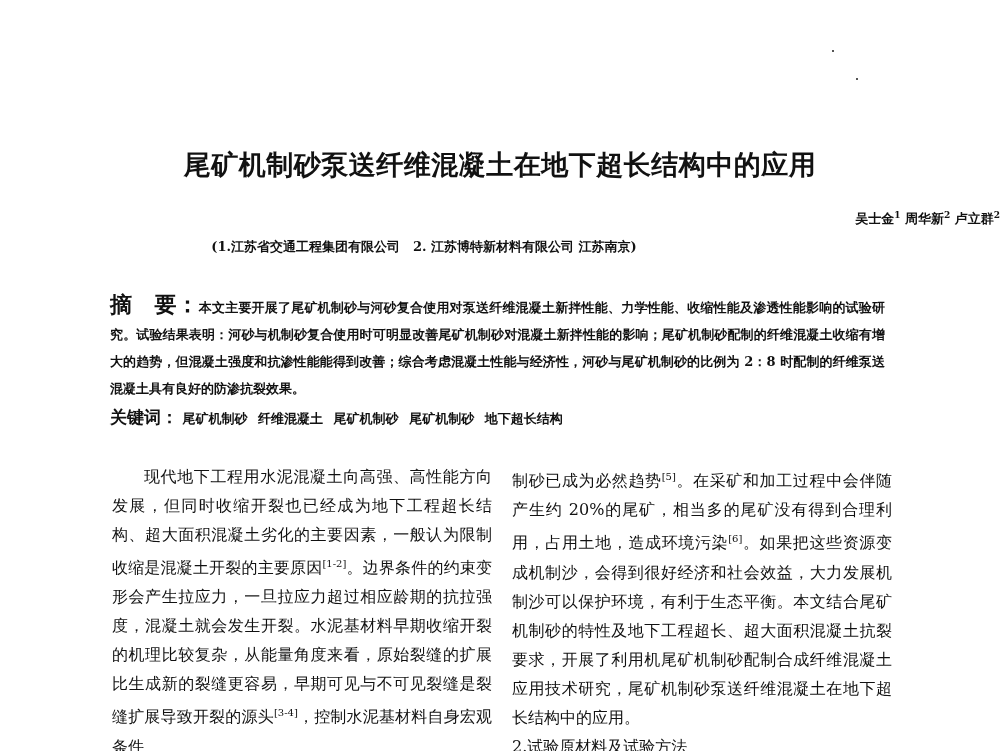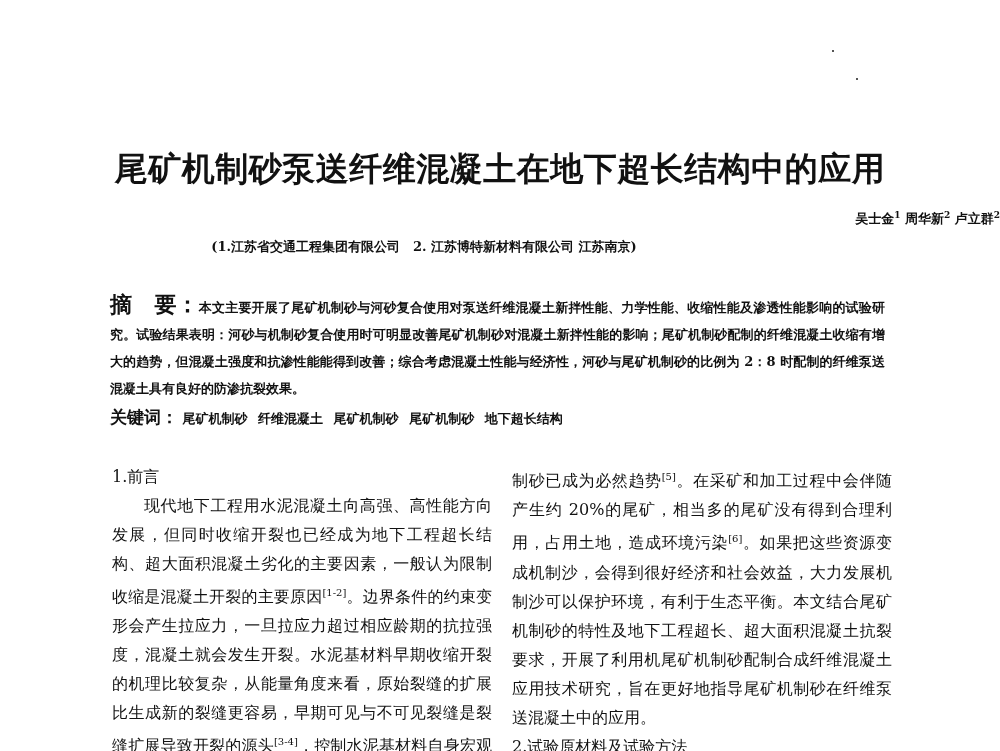--- a/index.html
+++ b/index.html
@@ -5,21 +5,21 @@
   html, body { margin: 0; padding: 0; }
   body {
     width: 1000px; height: 751px; overflow: hidden;
     background: #ffffff; color: #111;
     font-family: "DejaVu Serif", "Liberation Serif", serif;
     position: relative;
   }
   .speck { position: absolute; width: 2px; height: 2px; background: #555; }
   .title {
     position: absolute; left: 0; width: 1000px; top: 147px;
-    text-align: center; font-size: 33px; font-weight: bold; letter-spacing: 0.5px;
+    text-align: center; font-size: 27px; font-weight: bold; letter-spacing: 0.5px;
     font-family: "DejaVu Sans", sans-serif;
   }
   .authors {
     position: absolute; left: 0; width: 1000px; top: 210px;
     text-align: right; font-size: 13px; font-weight: bold;
   }
   .authors sup { font-size: 9px; }
   .affil {
     position: absolute; left: 0; width: 848px; top: 238px;
     text-align: center; font-size: 13px; font-weight: bold;
@@ -69,20 +69,19 @@
 <div class="keywords">
   <span class="label">关键词：</span>
   <span class="kw">尾矿机制砂</span>
   <span class="kw">纤维混凝土</span>
   <span class="kw">尾矿机制砂</span>
   <span class="kw">尾矿机制砂</span>
   <span class="kw">地下超长结构</span>
 </div>
 
 <div class="col left">
-  <p class="section-head">1.前言</p>
   <p class="indent"><span>现代地下工程用水泥混凝土向高强、高性能方向发展，但同时收缩开裂也已经成为地下工程超长结构、超大面积混凝土劣化的主要因素，一般认为限制收缩是混凝土开裂的主要原因</span><sup class="cite">[1-2]</sup><span>。边界条件的约束变形会产生拉应力，一旦拉应力超过相应龄期的抗拉强度，混凝土就会发生开裂。水泥基材料早期收缩开裂的机理比较复杂，从能量角度来看，原始裂缝的扩展比生成新的裂缝更容易，早期可见与不可见裂缝是裂缝扩展导致开裂的源头</span><sup class="cite">[3-4]</sup><span>，控制水泥基材料自身宏观条件</span></p>
 </div>
 
 <div class="col right">
-  <p><span>制砂已成为必然趋势</span><sup class="cite">[5]</sup><span>。在采矿和加工过程中会伴随产生约 20%的尾矿，相当多的尾矿没有得到合理利用，占用土地，造成环境污染</span><sup class="cite">[6]</sup><span>。如果把这些资源变成机制沙，会得到很好经济和社会效益，大力发展机制沙可以保护环境，有利于生态平衡。本文结合尾矿机制砂的特性及地下工程超长、超大面积混凝土抗裂要求，开展了利用机尾矿机制砂配制合成纤维混凝土应用技术研究，旨在更好地指导尾矿机制砂在纤维泵送混凝土中的应用。</span></p>
+  <p><span>制砂已成为必然趋势</span><sup class="cite">[5]</sup><span>。在采矿和加工过程中会伴随产生约 20%的尾矿，相当多的尾矿没有得到合理利用，占用土地，造成环境污染</span><sup class="cite">[6]</sup><span>。如果把这些资源变成机制沙，会得到很好经济和社会效益，大力发展机制沙可以保护环境，有利于生态平衡。本文结合尾矿机制砂的特性及地下工程超长、超大面积混凝土抗裂要求，开展了利用机尾矿机制砂配制合成纤维混凝土应用技术研究，尾矿机制砂泵送纤维混凝土在地下超长结构中的应用。</span></p>
   <p class="section-head">2.试验原材料及试验方法</p>
 </div>
 
 </body></html>

